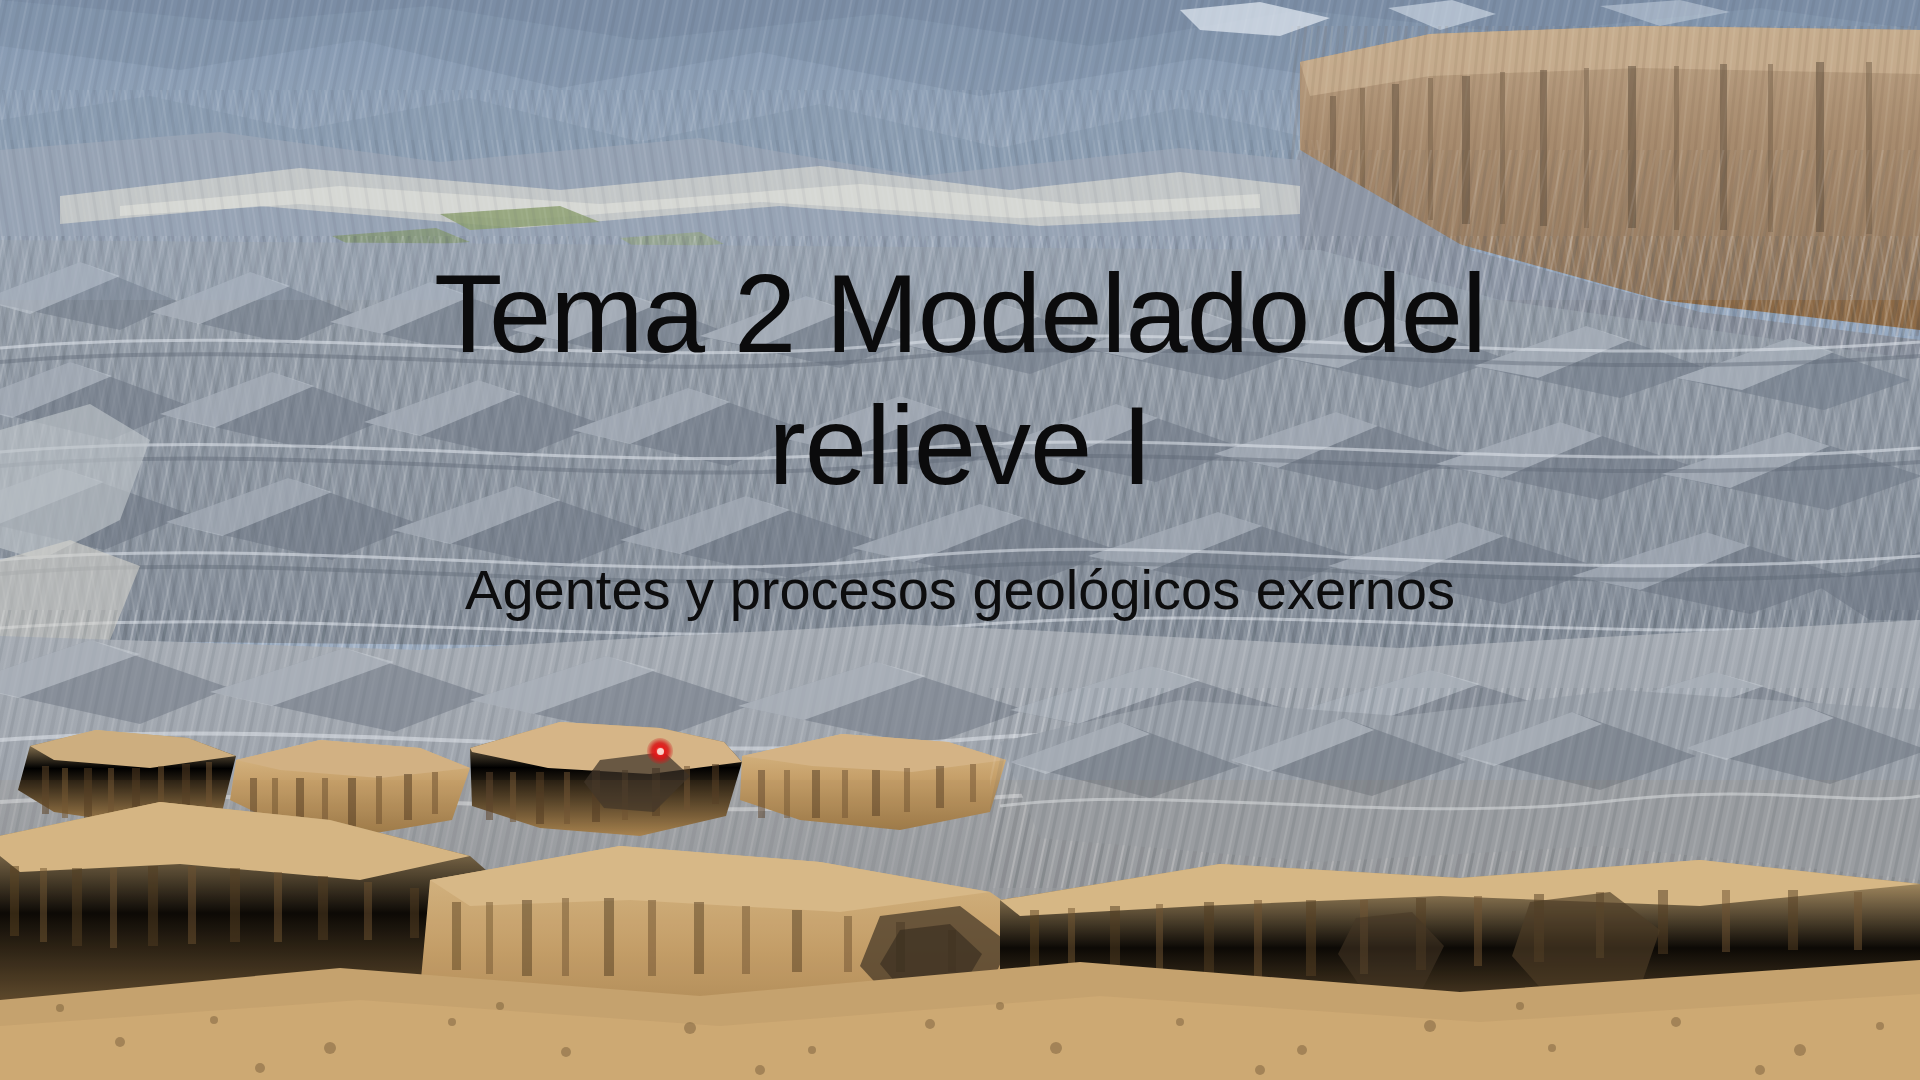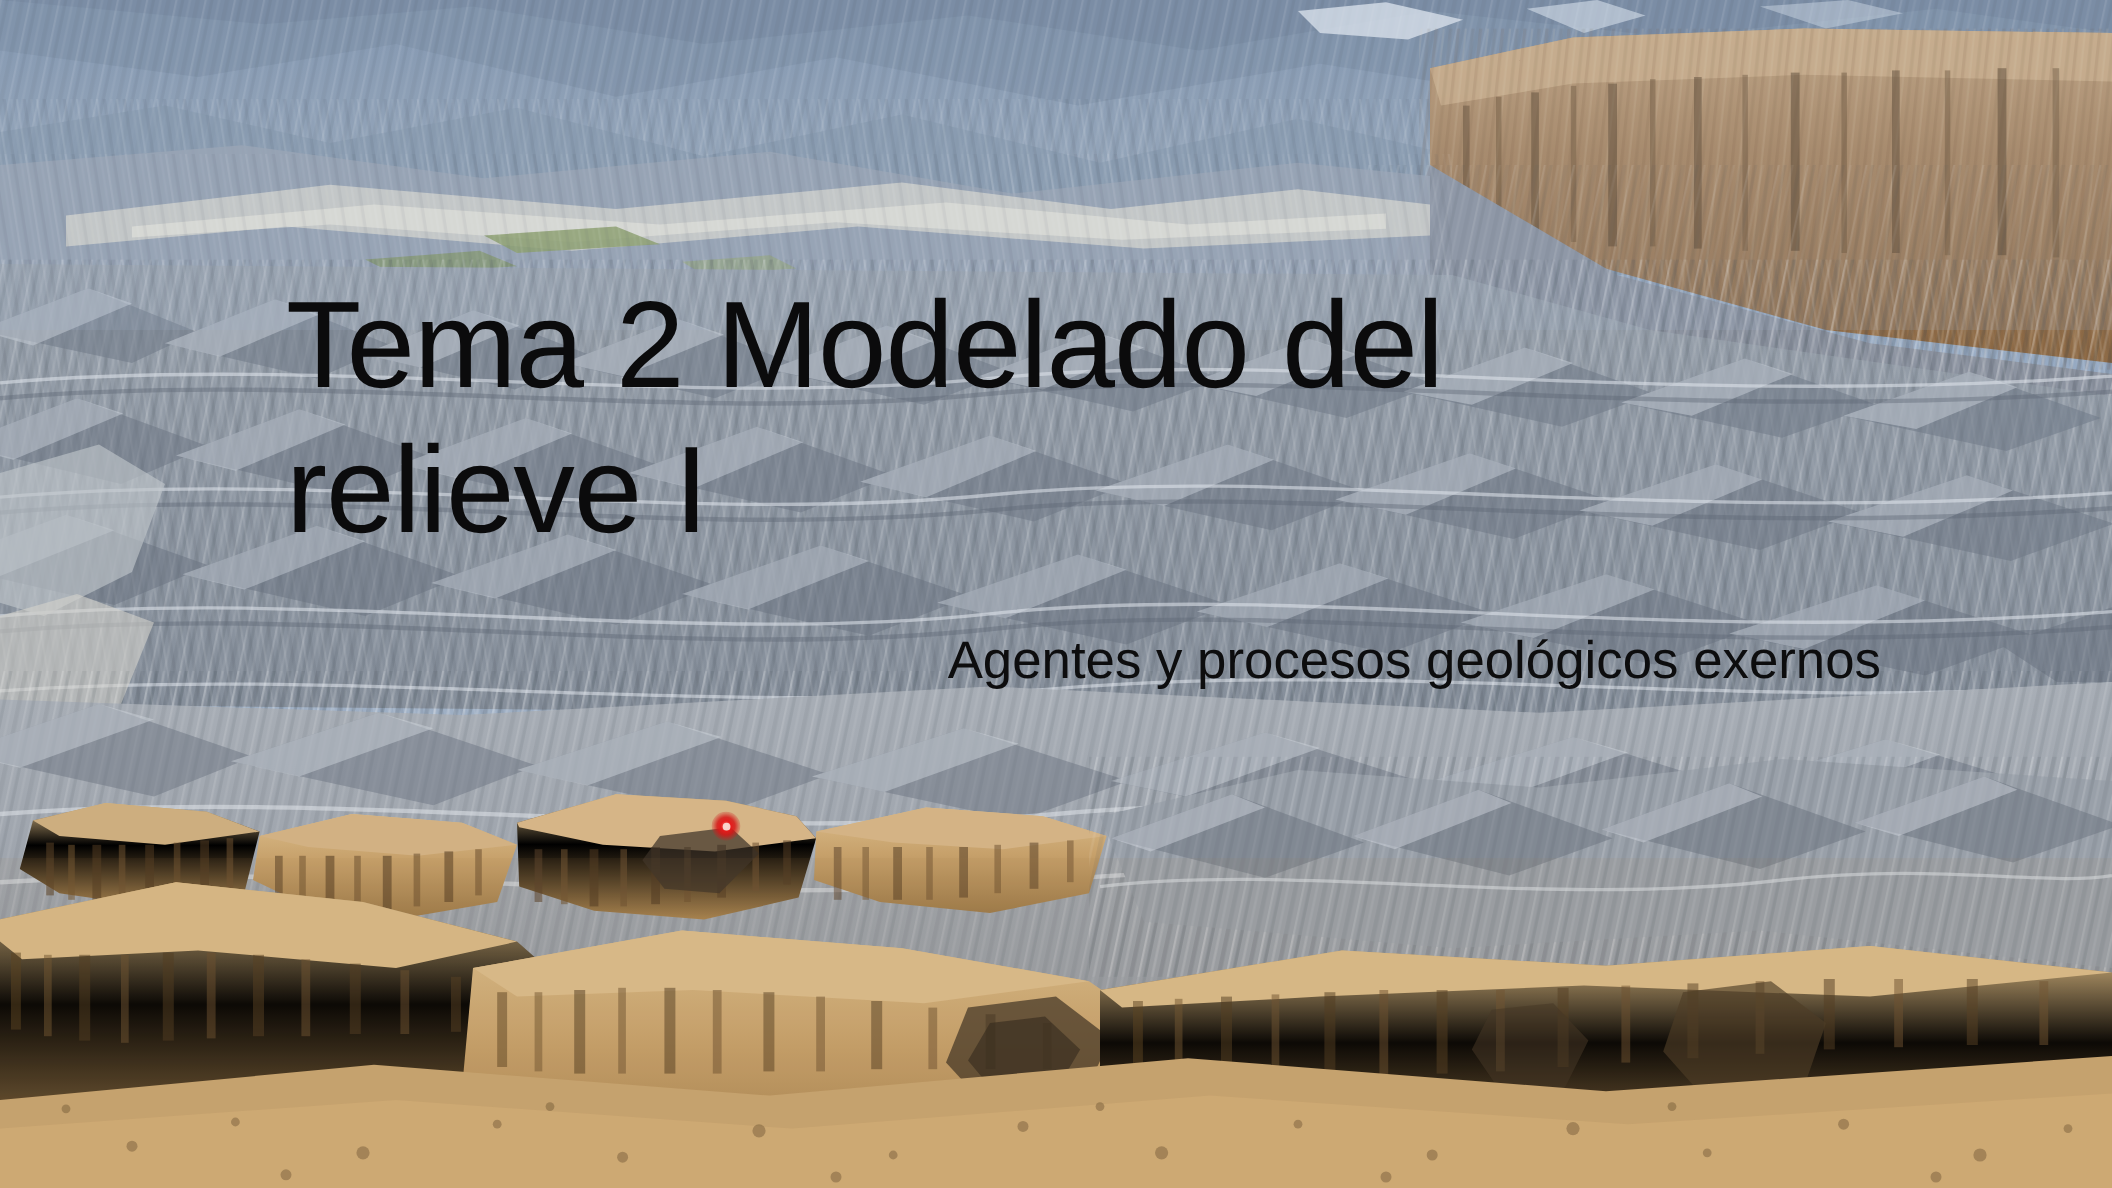--- a/index.html
+++ b/index.html
@@ -25,38 +25,38 @@
     position:absolute; inset:0;
     display:flex;
     flex-direction:column;
     align-items:center;
     pointer-events:none;
   }
 
   .slide-title {
     width:1400px;
     margin-top:248px;
-    text-align:left;
+    text-align:center;
     color:#0b0b0c;
     font-family:"Liberation Sans", sans-serif;
     font-weight:400;
     font-size:112px;
     line-height:1.18;
     letter-spacing:-1px;
     white-space:pre-line;
   }
 
   .slide-subtitle {
     width:1500px;
-    margin-top:60px;
-    text-align:right;
+    margin-top:44px;
+    text-align:center;
     color:#0d0d0e;
     font-family:"Liberation Sans", sans-serif;
     font-weight:400;
-    font-size:48px;
+    font-size:56px;
     line-height:1.2;
     letter-spacing:0px;
   }
 
   
   #pointer {
     position:absolute;
     left:660px; top:751px;
     width:26px; height:26px;
     margin-left:-13px; margin-top:-13px;

